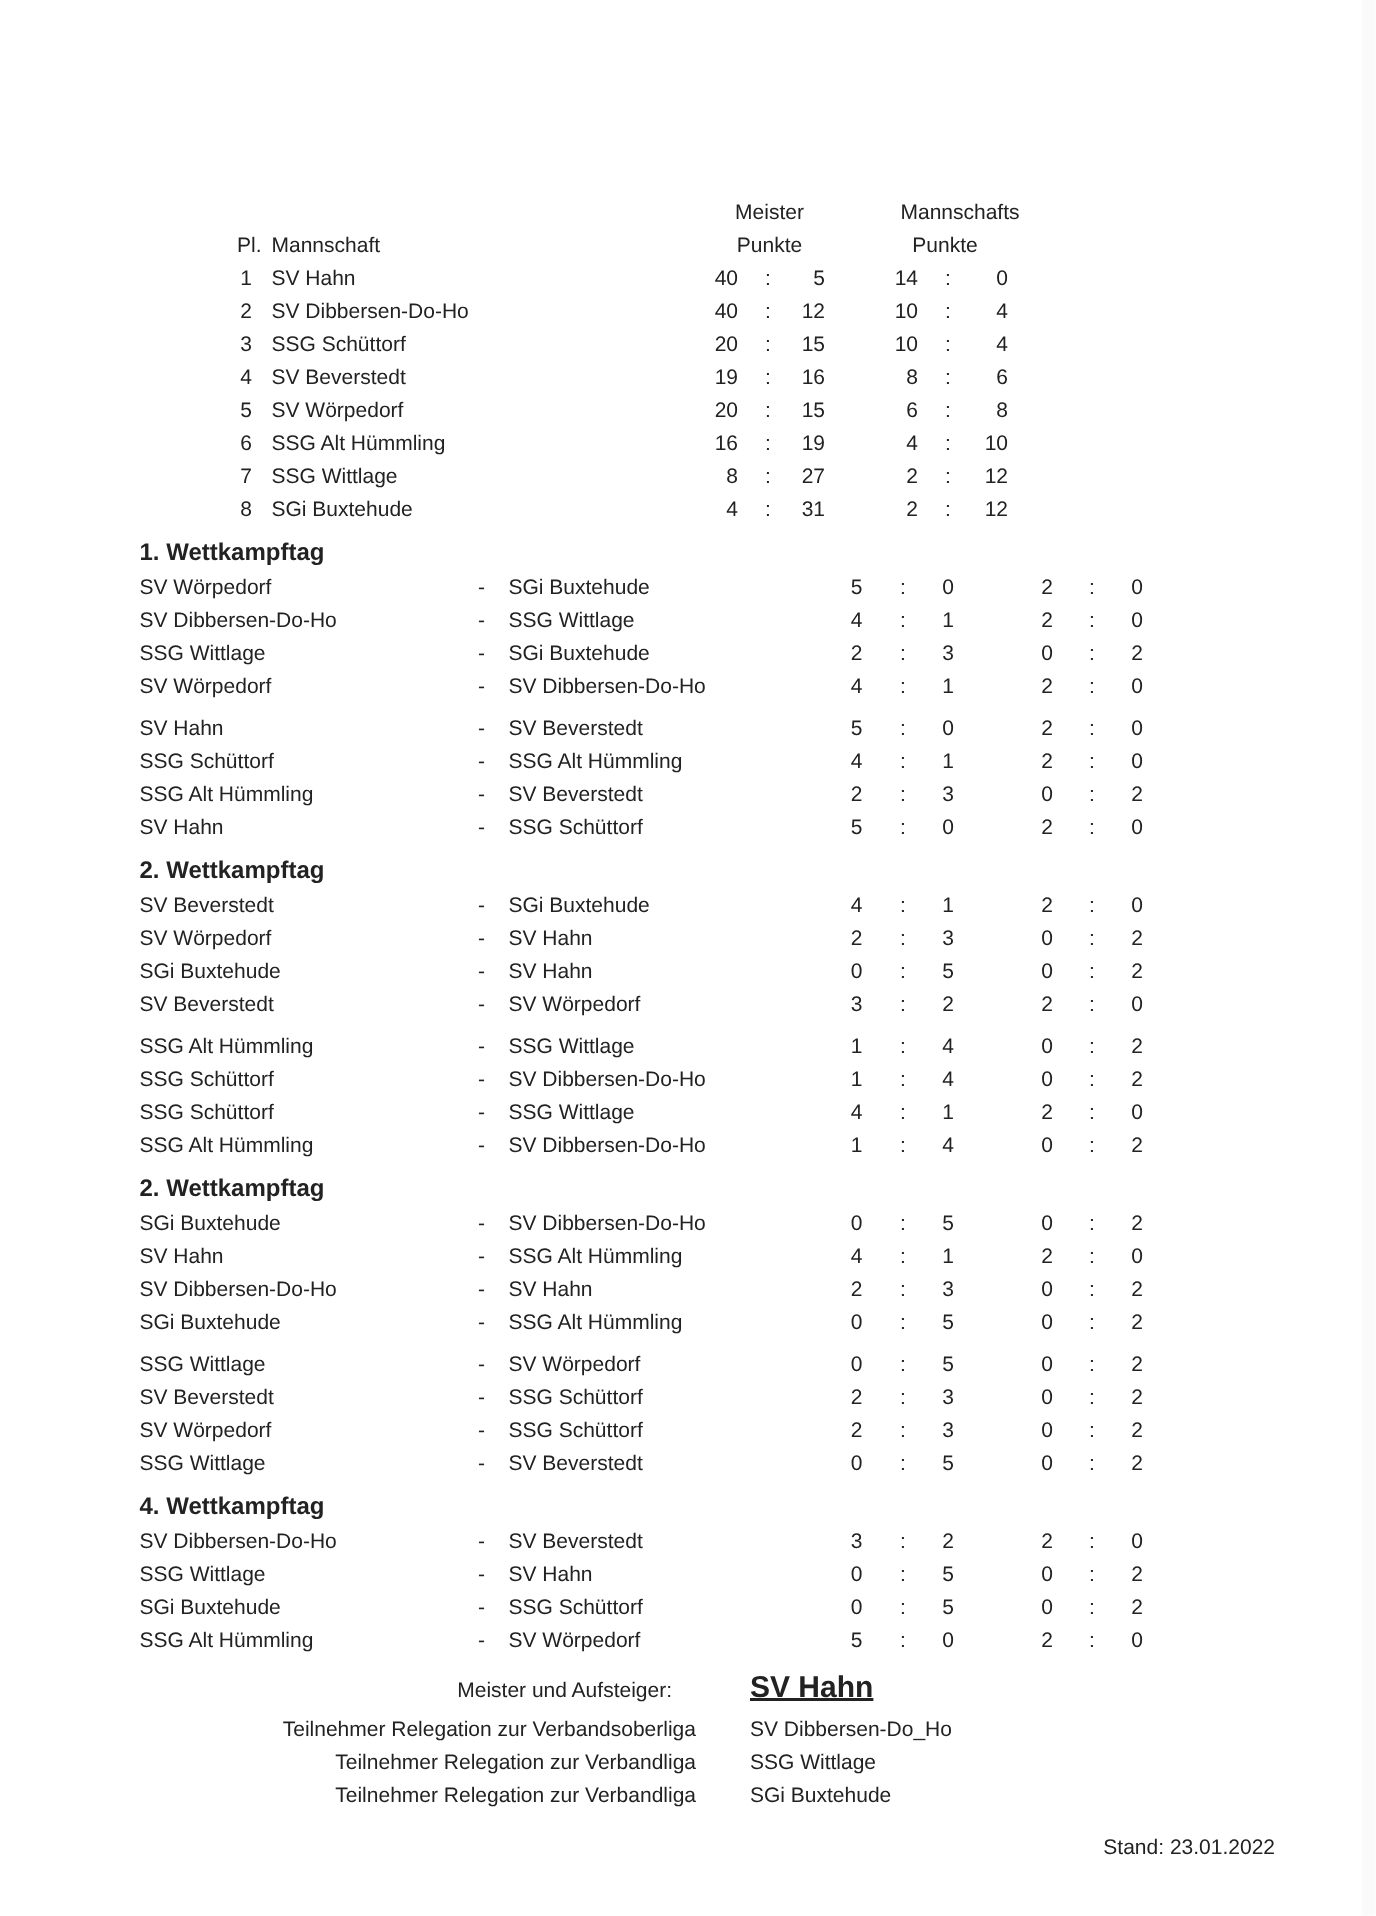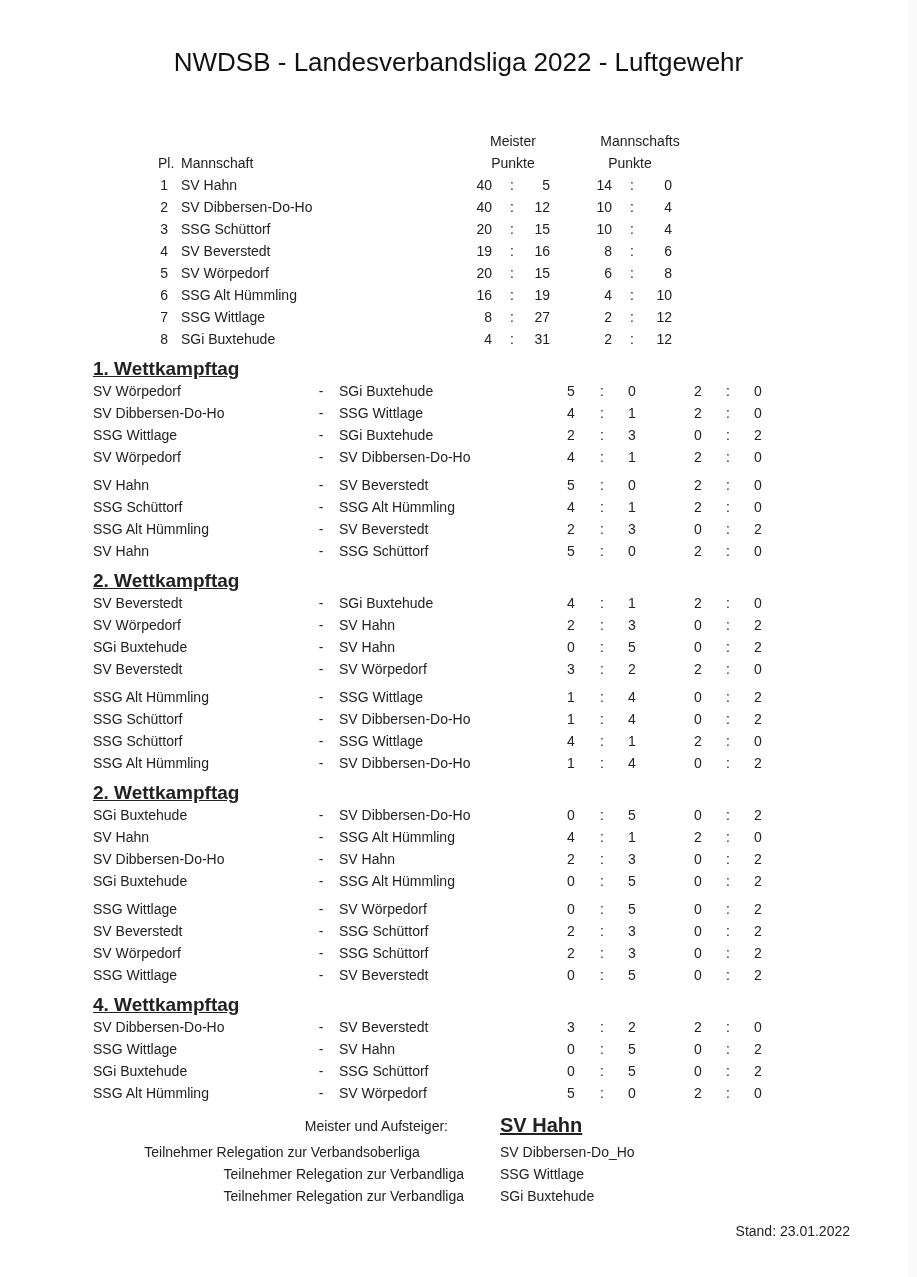--- a/index.html
+++ b/index.html
@@ -22,36 +22,35 @@
   }
   .subtitle {
     position: absolute; left: 0; width: 917px; top: 84px;
     text-align: center; font-size: 21px; line-height: 30px; color: #111;
   }
   .abs { position: absolute; font-size: 14px; line-height: 22px; white-space: nowrap; }
   .hdr { color: #222; }
   .ctr { text-align: center; }
   .rt { text-align: right; }
   .section-title {
-    position: absolute; left: 93px; font-size: 19px; font-weight: bold;
-    text-decoration: underline; line-height: 22px;
+    position: absolute; left: 93px; font-size: 16px; font-weight: bold;
+    line-height: 22px;
   }
   .row { position: absolute; left: 0; width: 908px; height: 22px; }
   .row > span { position: absolute; top: 0; font-size: 14px; line-height: 22px; white-space: nowrap; }
   .champion {
     position: absolute; left: 500px; top: 1111px;
     font-size: 20px; font-weight: bold; text-decoration: underline; line-height: 28px;
   }
 </style>
 </head>
 <body>
 
 <div class="page">
 
-  <div class="title">NWDSB - Landesverbandsliga 2022 - Luftgewehr</div>
 
   <div>
     <span class="abs hdr ctr" style="left:478px;width:70px;top:130px;">Meister</span>
     <span class="abs hdr ctr" style="left:595px;width:90px;top:130px;">Mannschafts</span>
     <span class="abs hdr" style="left:158px;top:152px;">Pl.</span>
     <span class="abs hdr" style="left:181px;top:152px;">Mannschaft</span>
     <span class="abs hdr ctr" style="left:478px;width:70px;top:152px;">Punkte</span>
     <span class="abs hdr ctr" style="left:595px;width:70px;top:152px;">Punkte</span>
 
     <div id="standings-rows">
@@ -458,21 +457,21 @@
           <span class="ctr" style="left: 722px; width: 12px;">:</span>
           <span class="ctr" style="left: 749px; width: 18px;">0</span>
         </div>
       </div>
     </div>
 
   <div>
     <span class="abs rt" style="left:184px;width:264px;top:1115px;">Meister und Aufsteiger:</span>
     <span class="champion">SV Hahn</span>
 
-    <span class="abs rt" style="left:100px;width:364px;top:1141px;text-align:center;">Teilnehmer Relegation zur Verbandsoberliga</span>
+    <span class="abs rt" style="left:100px;width:364px;top:1141px;">Teilnehmer Relegation zur Verbandsoberliga</span>
     <span class="abs" style="left:500px;top:1141px;">SV Dibbersen-Do_Ho</span>
 
     <span class="abs rt" style="left:100px;width:364px;top:1163px;">Teilnehmer Relegation zur Verbandliga</span>
     <span class="abs" style="left:500px;top:1163px;">SSG Wittlage</span>
 
     <span class="abs rt" style="left:100px;width:364px;top:1185px;">Teilnehmer Relegation zur Verbandliga</span>
     <span class="abs" style="left:500px;top:1185px;">SGi Buxtehude</span>
   </div>
 
   <span class="abs rt" style="left:650px;width:200px;top:1220px;">Stand: 23.01.2022</span>

